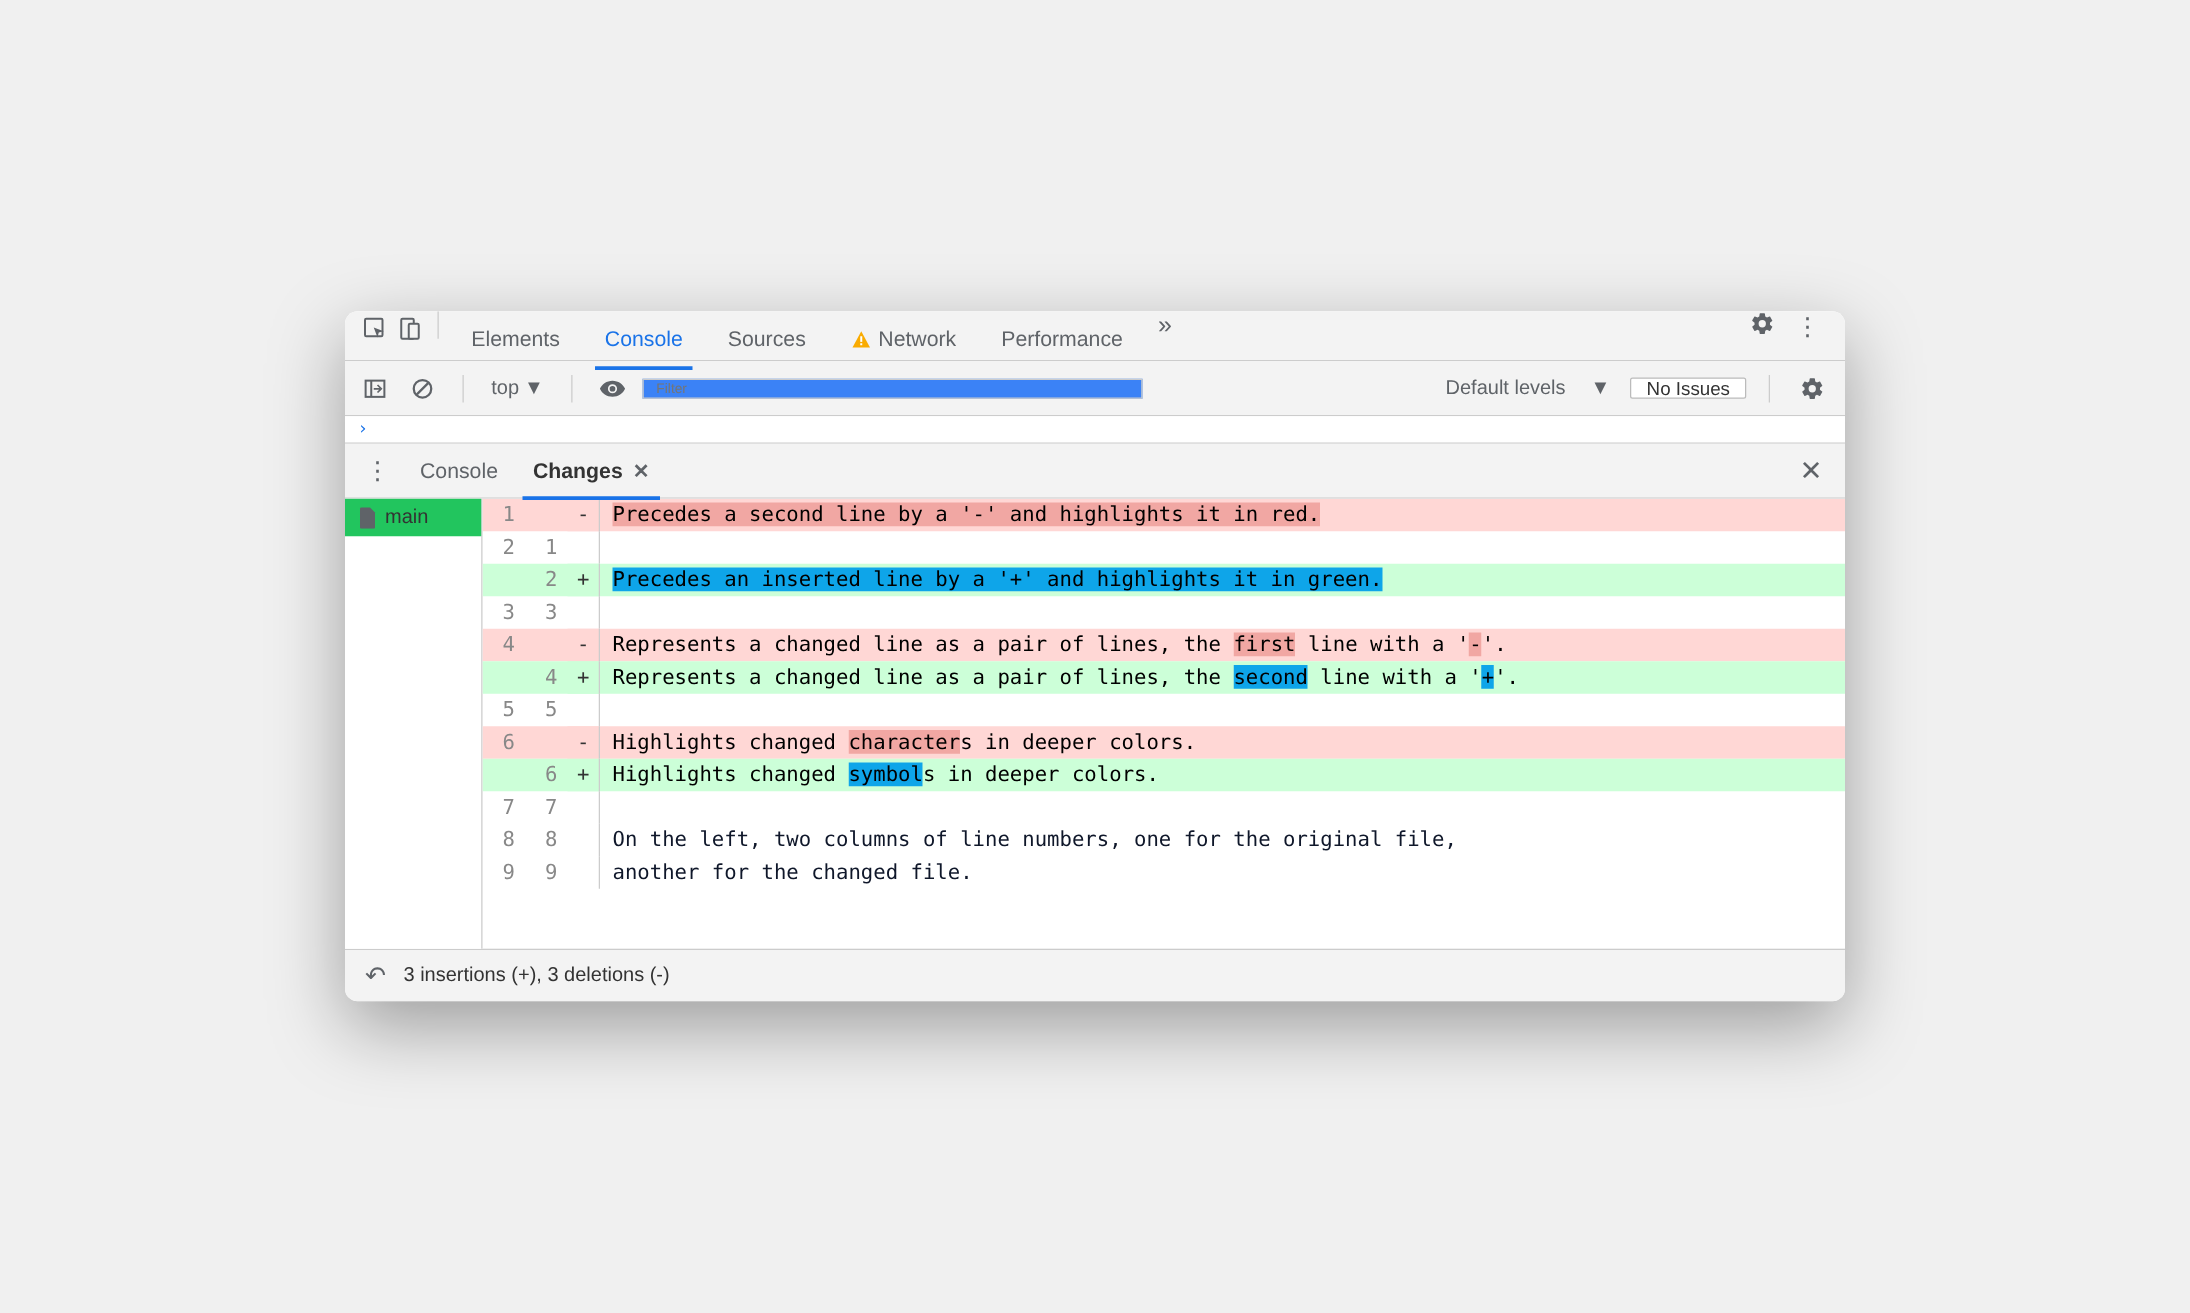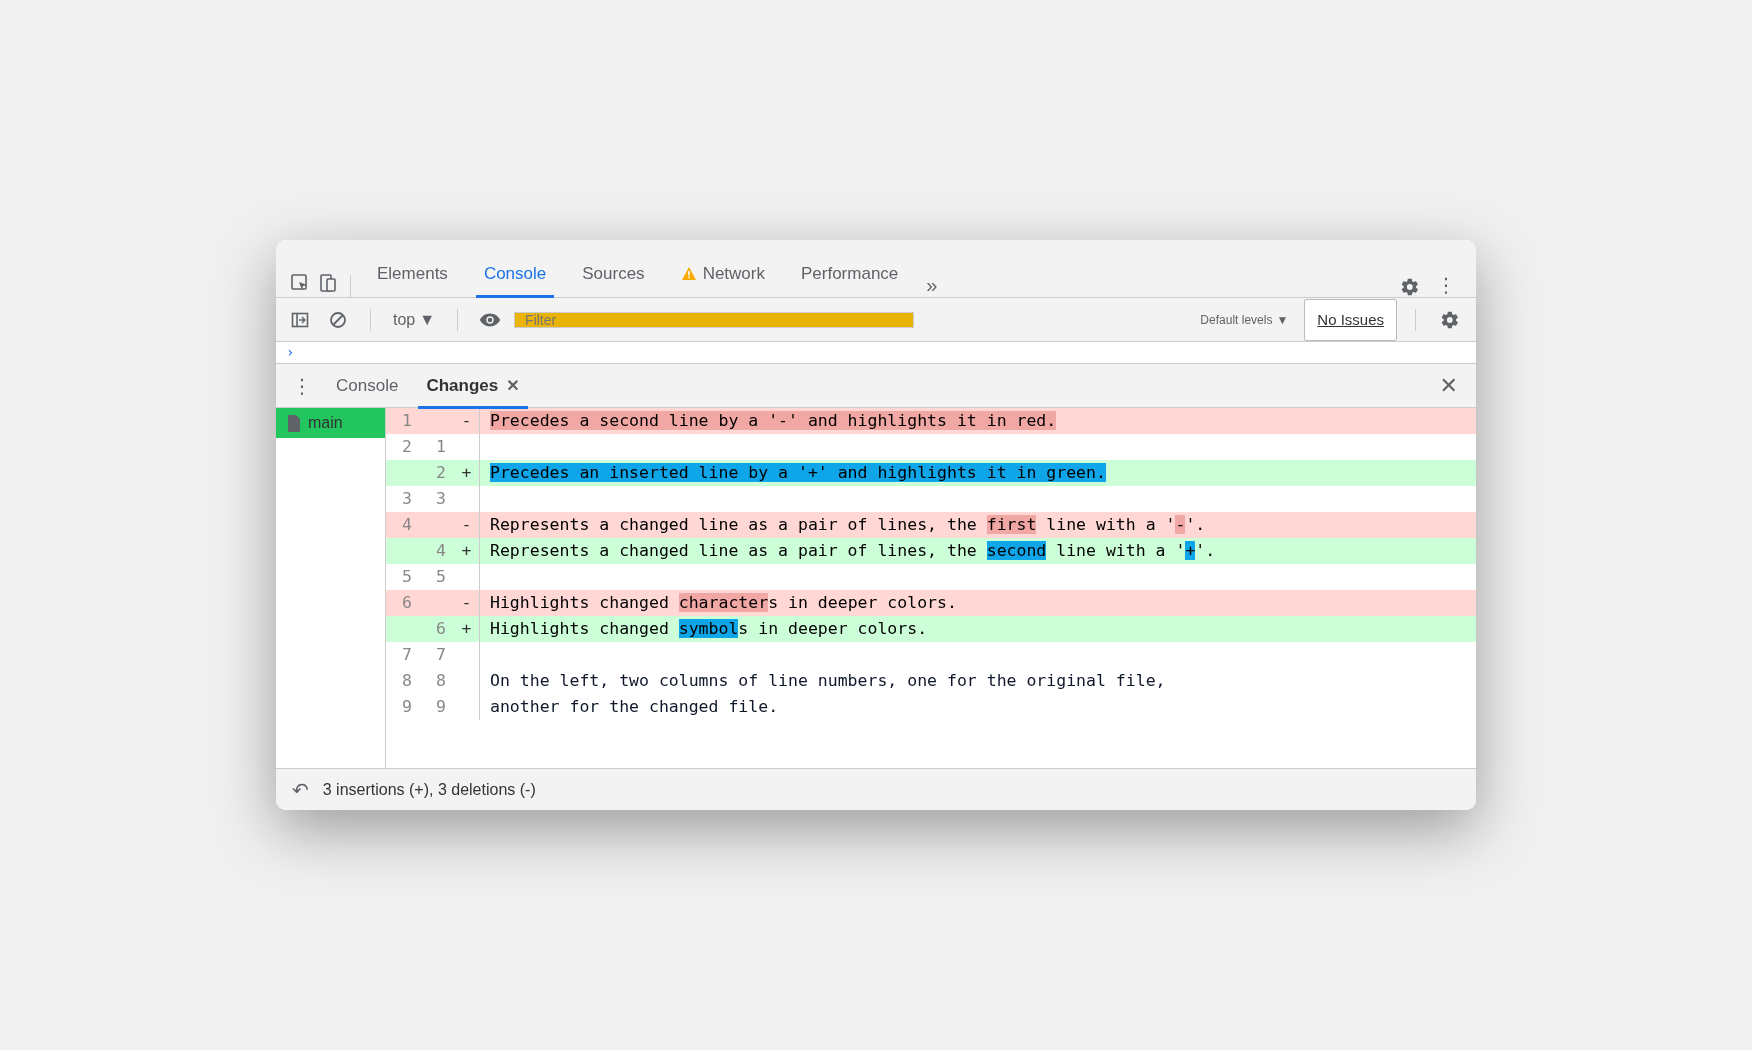--- a/index.html
+++ b/index.html
@@ -35,22 +35,22 @@
 .tl-green { background: #28c840; }
 .titlebar-title {
   position: absolute;
   left: 50%;
   transform: translateX(-50%);
   font-size: 14px;
   font-weight: 600;
 }
 .main-tabs {
   display: flex;
-  align-items: flex-end;
-  height: 58px;
+  align-items: flex-start;
+  height: 40px;
   border-bottom: 1px solid #ccc;
   padding: 0 10px;
   gap: 0;
   background: #f3f3f3;
 }
 .tool-icon {
   width: 28px; height: 28px;
   display: flex; align-items: center; justify-content: center;
   color: #5f6368;
   cursor: pointer;
@@ -95,41 +95,40 @@
   padding: 0 10px;
   gap: 10px;
   border-bottom: 1px solid #ccc;
   background: #f3f3f3;
 }
 .filter-input {
   flex: 0 0 400px;
   height: 16px;
   border: 1px solid #ccc;
   padding: 0 10px;
-  font-size: 14px;
-  background: #eab308;
+  font-size: 11px;
+  background: #3b82f6;
   color: #333;
 }
 .levels-dd {
-  font-size: 12px;
+  font-size: 16px;
   color: #5f6368;
   cursor: pointer;
   padding: 0 6px;
-  display: flex; align-items: center; gap: 4px;
+  display: flex; align-items: center; gap: 20px;
 }
 .no-issues-btn {
-  height: 42px;
+  height: 17px;
   border: 1px solid #bbb;
   background: #fff;
   padding: 0 12px;
   font-size: 15px;
   color: #333;
   cursor: pointer;
   border-radius: 2px;
-  text-decoration: underline;
 }
 .exec-ctx {
   font-size: 16px; color: #5f6368; cursor: pointer;
   display: flex; align-items: center; gap: 4px;
   padding: 0 4px;
 }
 .eye-icon { color: #5f6368; cursor: pointer; }
 
 .console-prompt {
   height: 22px;

